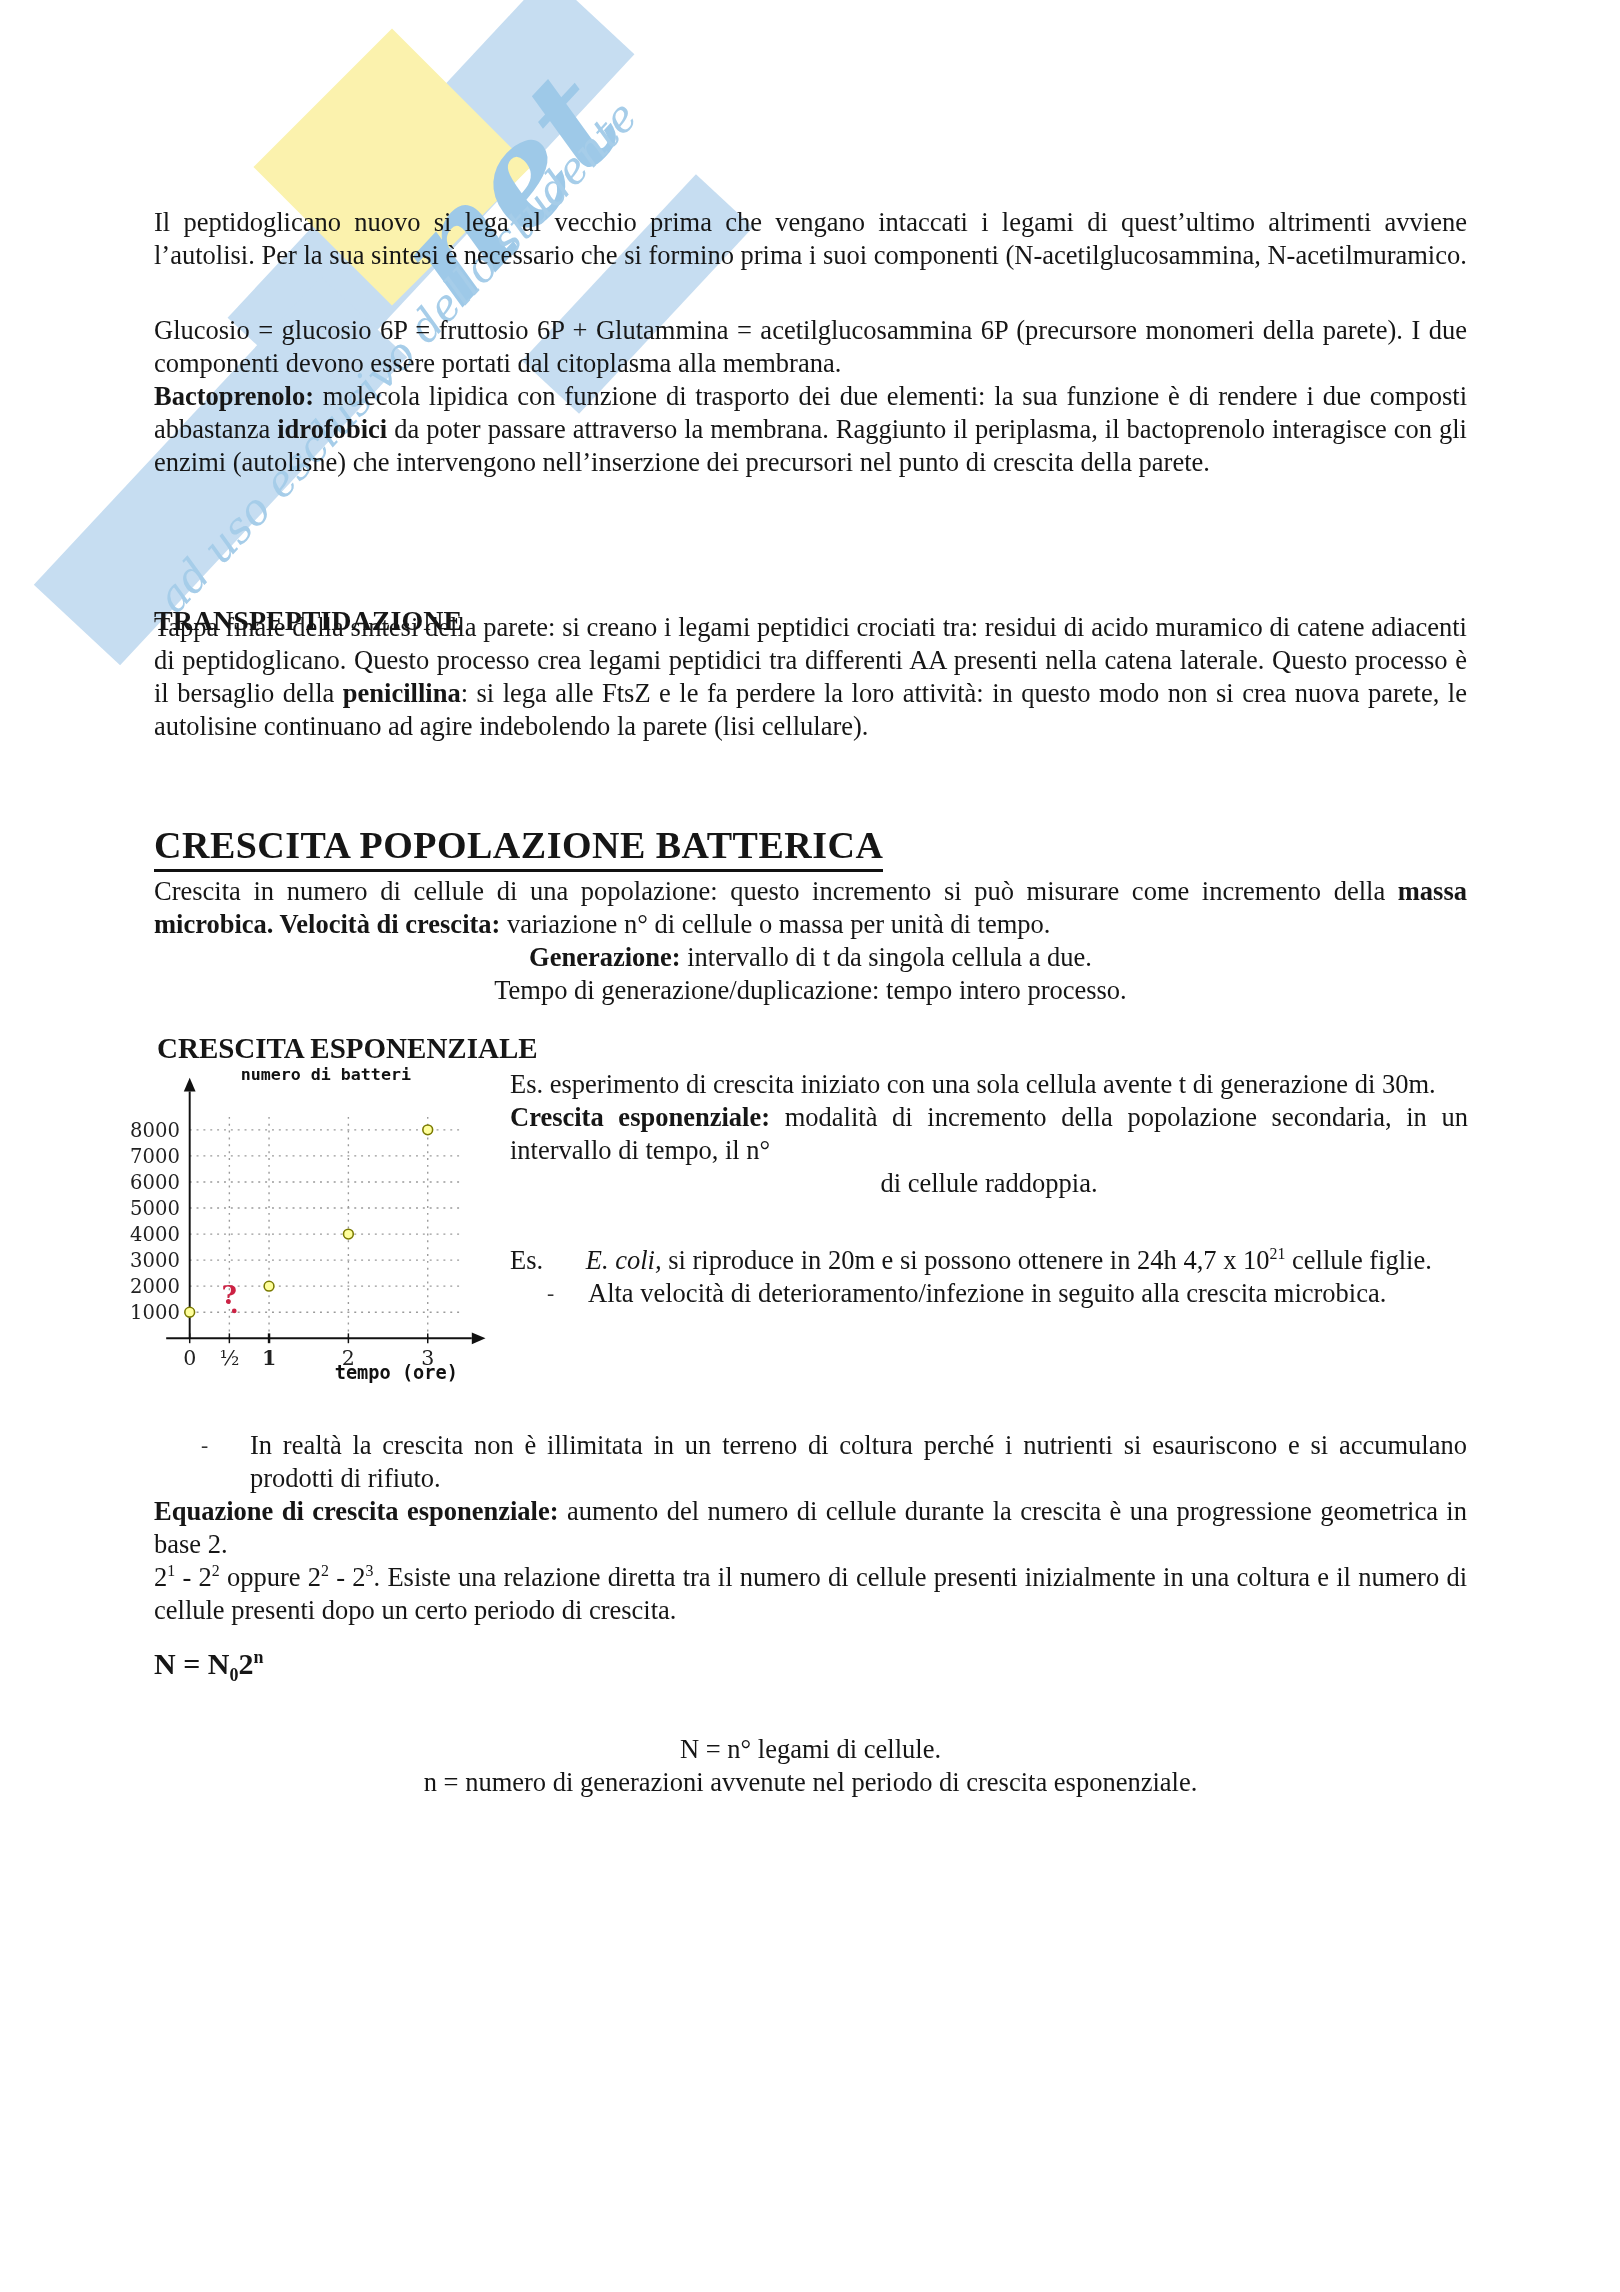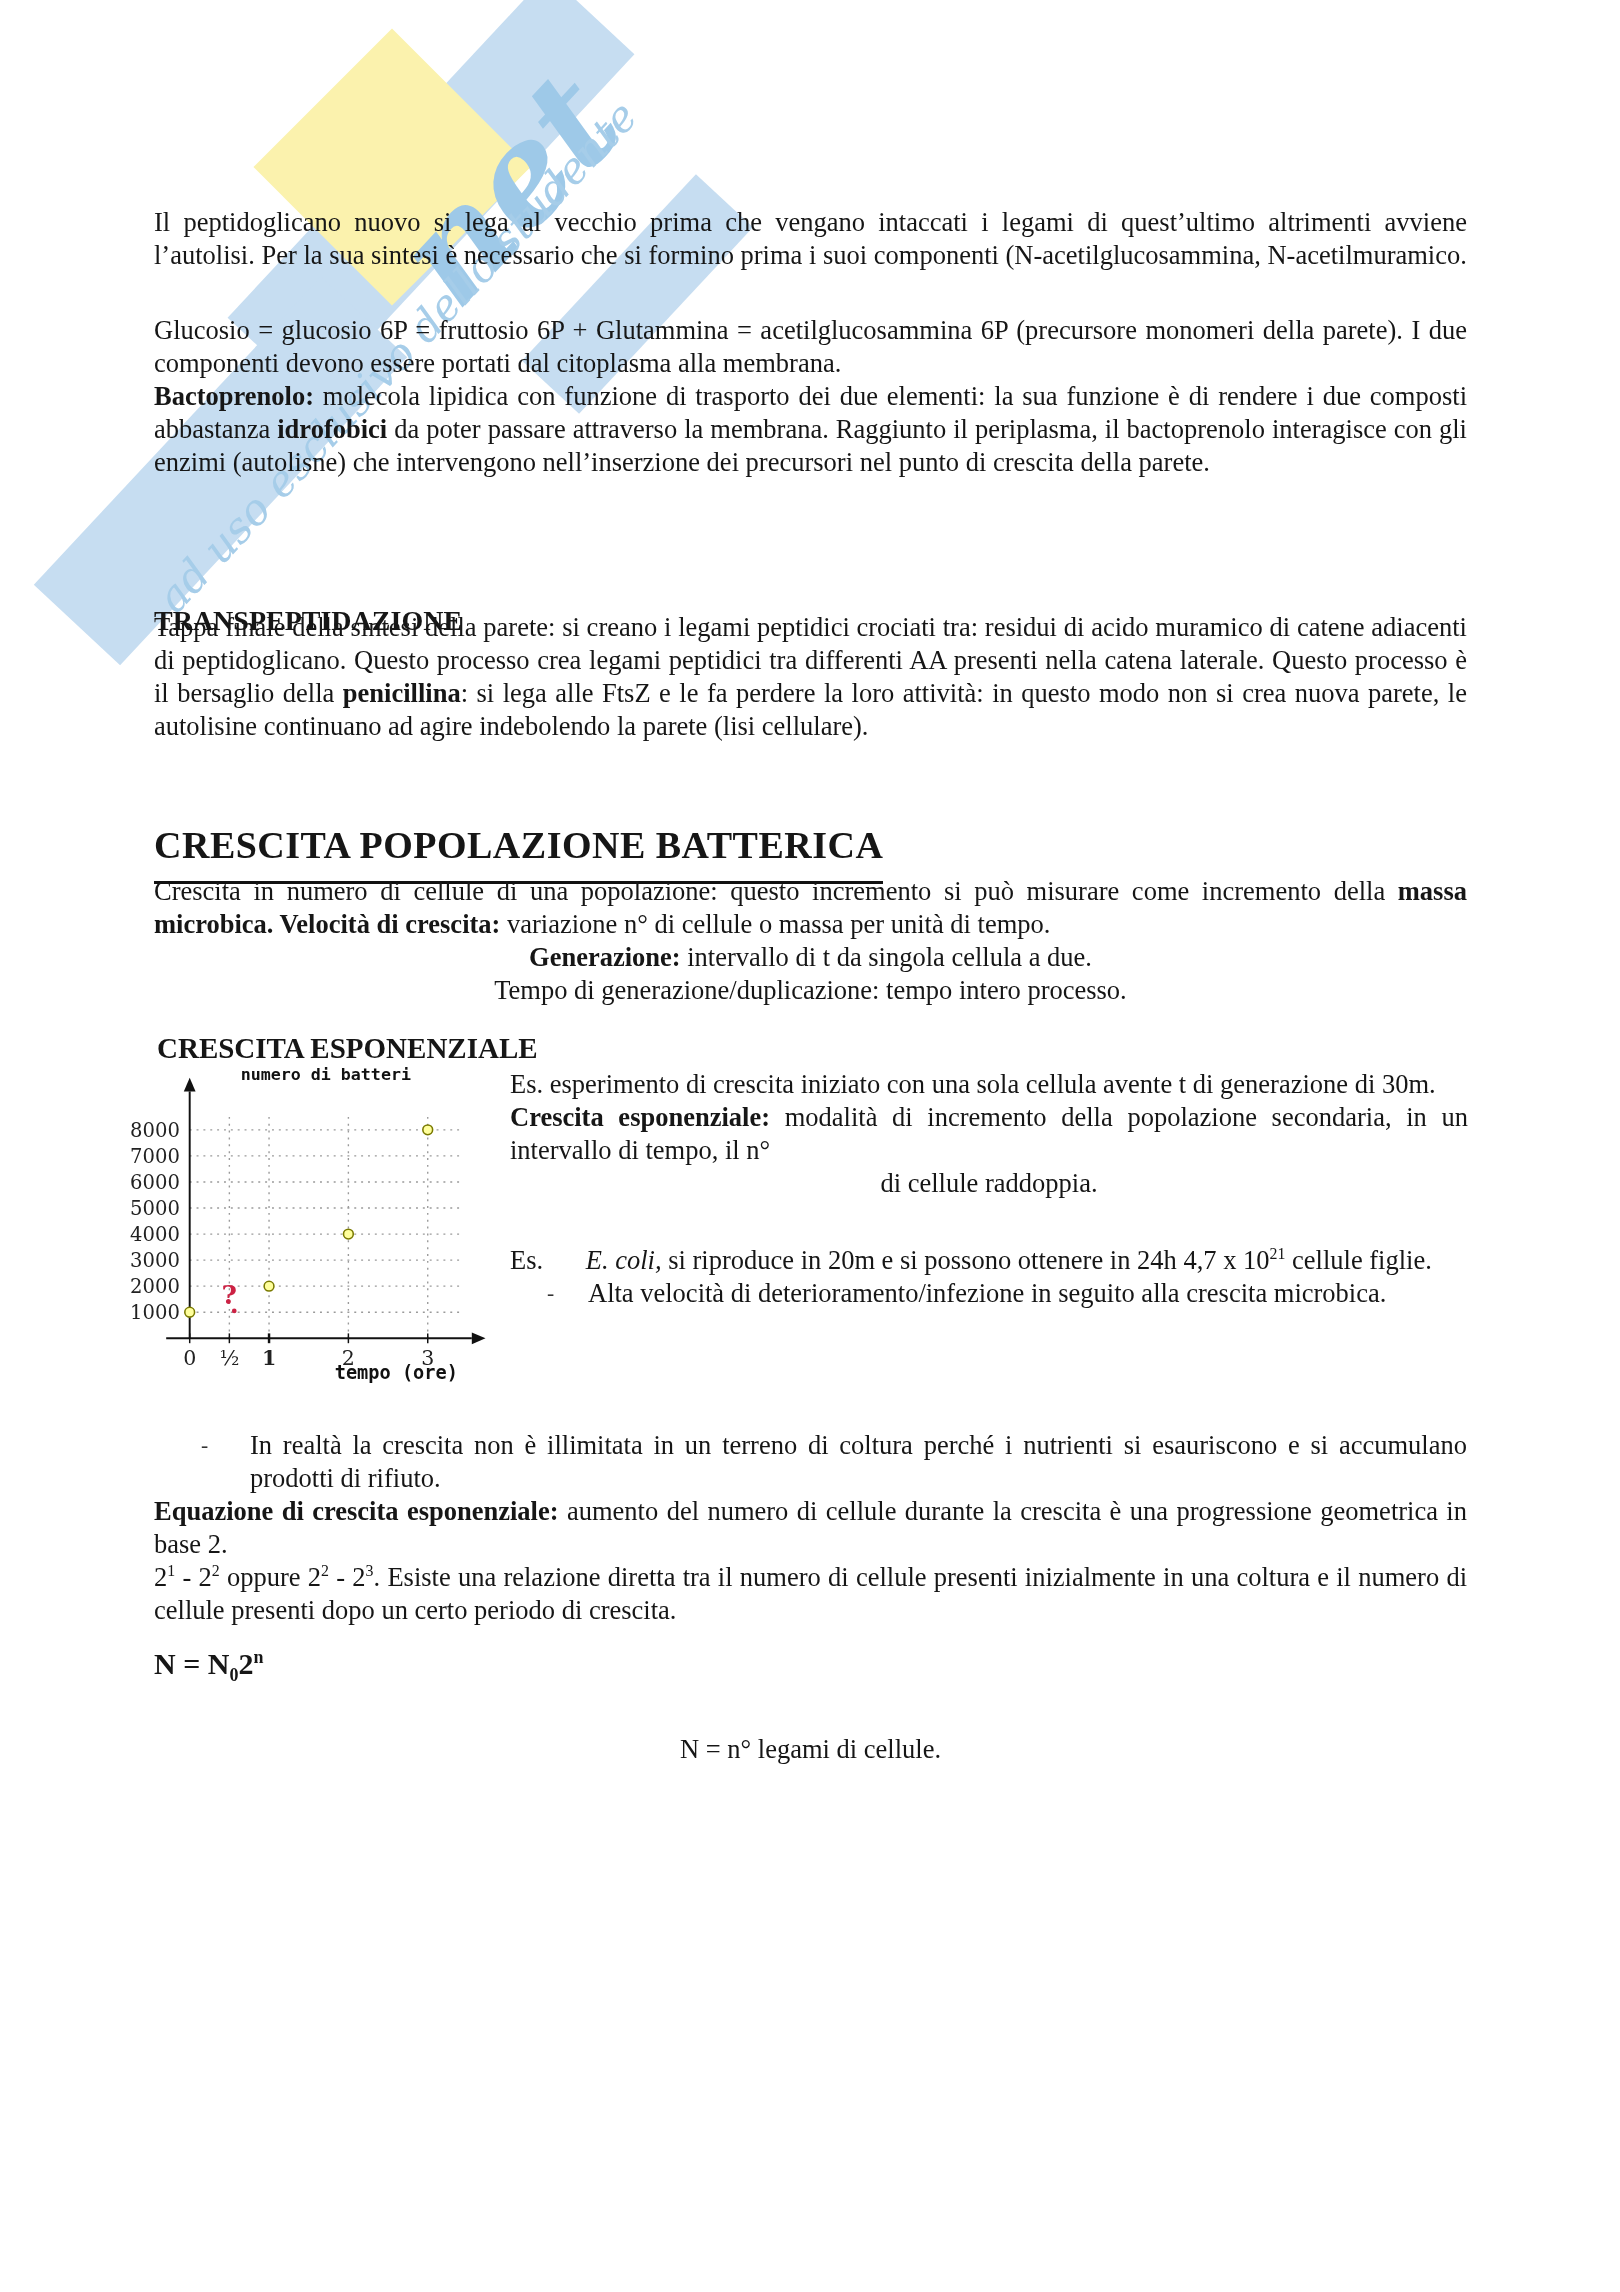--- a/index.html
+++ b/index.html
@@ -7,21 +7,21 @@
     width:1620px;height:2293px;position:relative;background:#ffffff;
     font-family:"Liberation Serif",serif;color:#161616;overflow:hidden;
   }
   .abs{position:absolute;}
   .content{z-index:2;}
   p.doc{margin:0;font-size:26.5px;line-height:33px;text-align:justify;}
   p.noj{text-align:center;}
   sup,sub{font-size:60%;line-height:0;}
   .h-small{font-weight:bold;font-size:28px;margin-top:32px;}
   .h-big{font-weight:bold;font-size:38px;letter-spacing:0.5px;}
-  .h-big .ul{display:inline-block;border-bottom:3.9px solid #111;padding-bottom:14px;}
+  .h-big .ul{display:inline-block;border-bottom:3.9px solid #111;padding-bottom:2px;}
   .h-mid{font-weight:bold;font-size:29px;}
   .bullet-row{display:flex;align-items:flex-start;}
   .bullet-mark{font-size:21.6px;line-height:33px;color:#333;flex:0 0 auto;}
   .bullet-text{flex:1 1 auto;}
   .formula{font-weight:bold;font-size:30px;text-align:left;}
   
   .wm{position:absolute;z-index:0;}
   .wm-band{background:#c6ddf1;}
   #wm-band1{left:196px;top:127px;width:470px;height:118px;transform:rotate(-47deg);}
   #wm-band2{left:9.8px;top:412px;width:421px;height:118px;transform:rotate(-47deg);}
@@ -135,14 +135,15 @@
     <p class="doc bullet-text">In realtà la crescita non è illimitata in un terreno di coltura perché i nutrienti si esauriscono e si accumulano prodotti di rifiuto.</p>
   </div>
   <p class="doc"><span style="font-weight: bold;">Equazione di crescita esponenziale:</span><span> aumento del numero di cellule durante la crescita è una progressione geometrica in base 2.</span></p>
   <p class="doc"><span>2</span><sup>1</sup><span> - 2</span><sup>2</sup><span> oppure 2</span><sup>2</sup><span> - 2</span><sup>3</sup><span>. Esiste una relazione diretta tra il numero di cellule presenti inizialmente in una coltura e il numero di cellule presenti dopo un certo periodo di crescita.</span></p>
 </div>
 
 <div class="abs content formula" style="left:154px;top:1647px;width:1313px;"><span>N = N</span><sub>0</sub><span>2</span><sup>n</sup></div>
 
 <div class="abs content" style="left:154px;top:1733px;width:1313px;">
   <p class="doc noj">N = n° legami di cellule.</p>
+  <p class="doc noj">n = numero di generazioni avvenute nel periodo di crescita esponenziale.</p>
 </div>
 
 
 </body></html>

